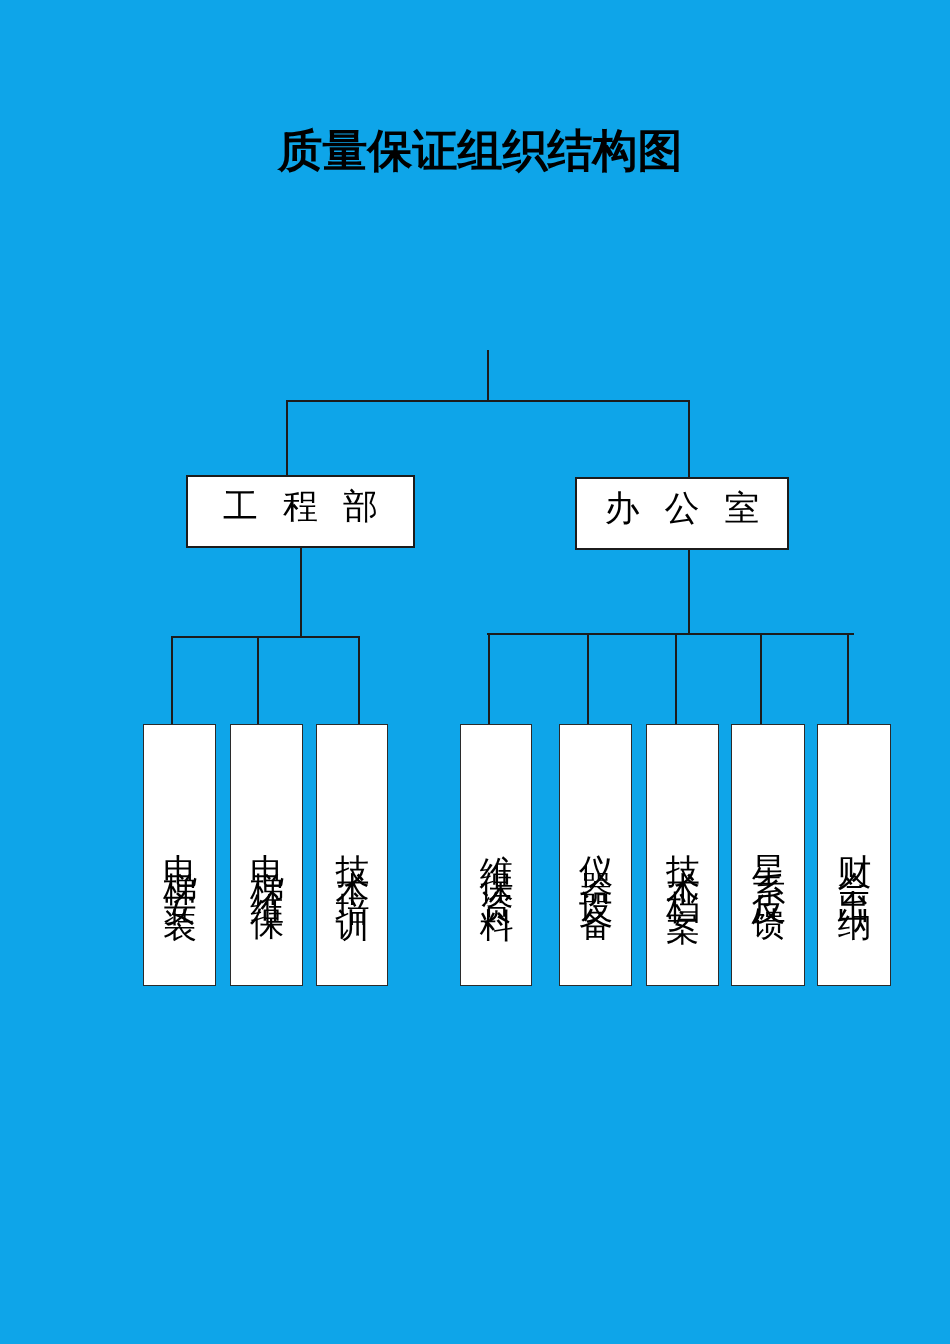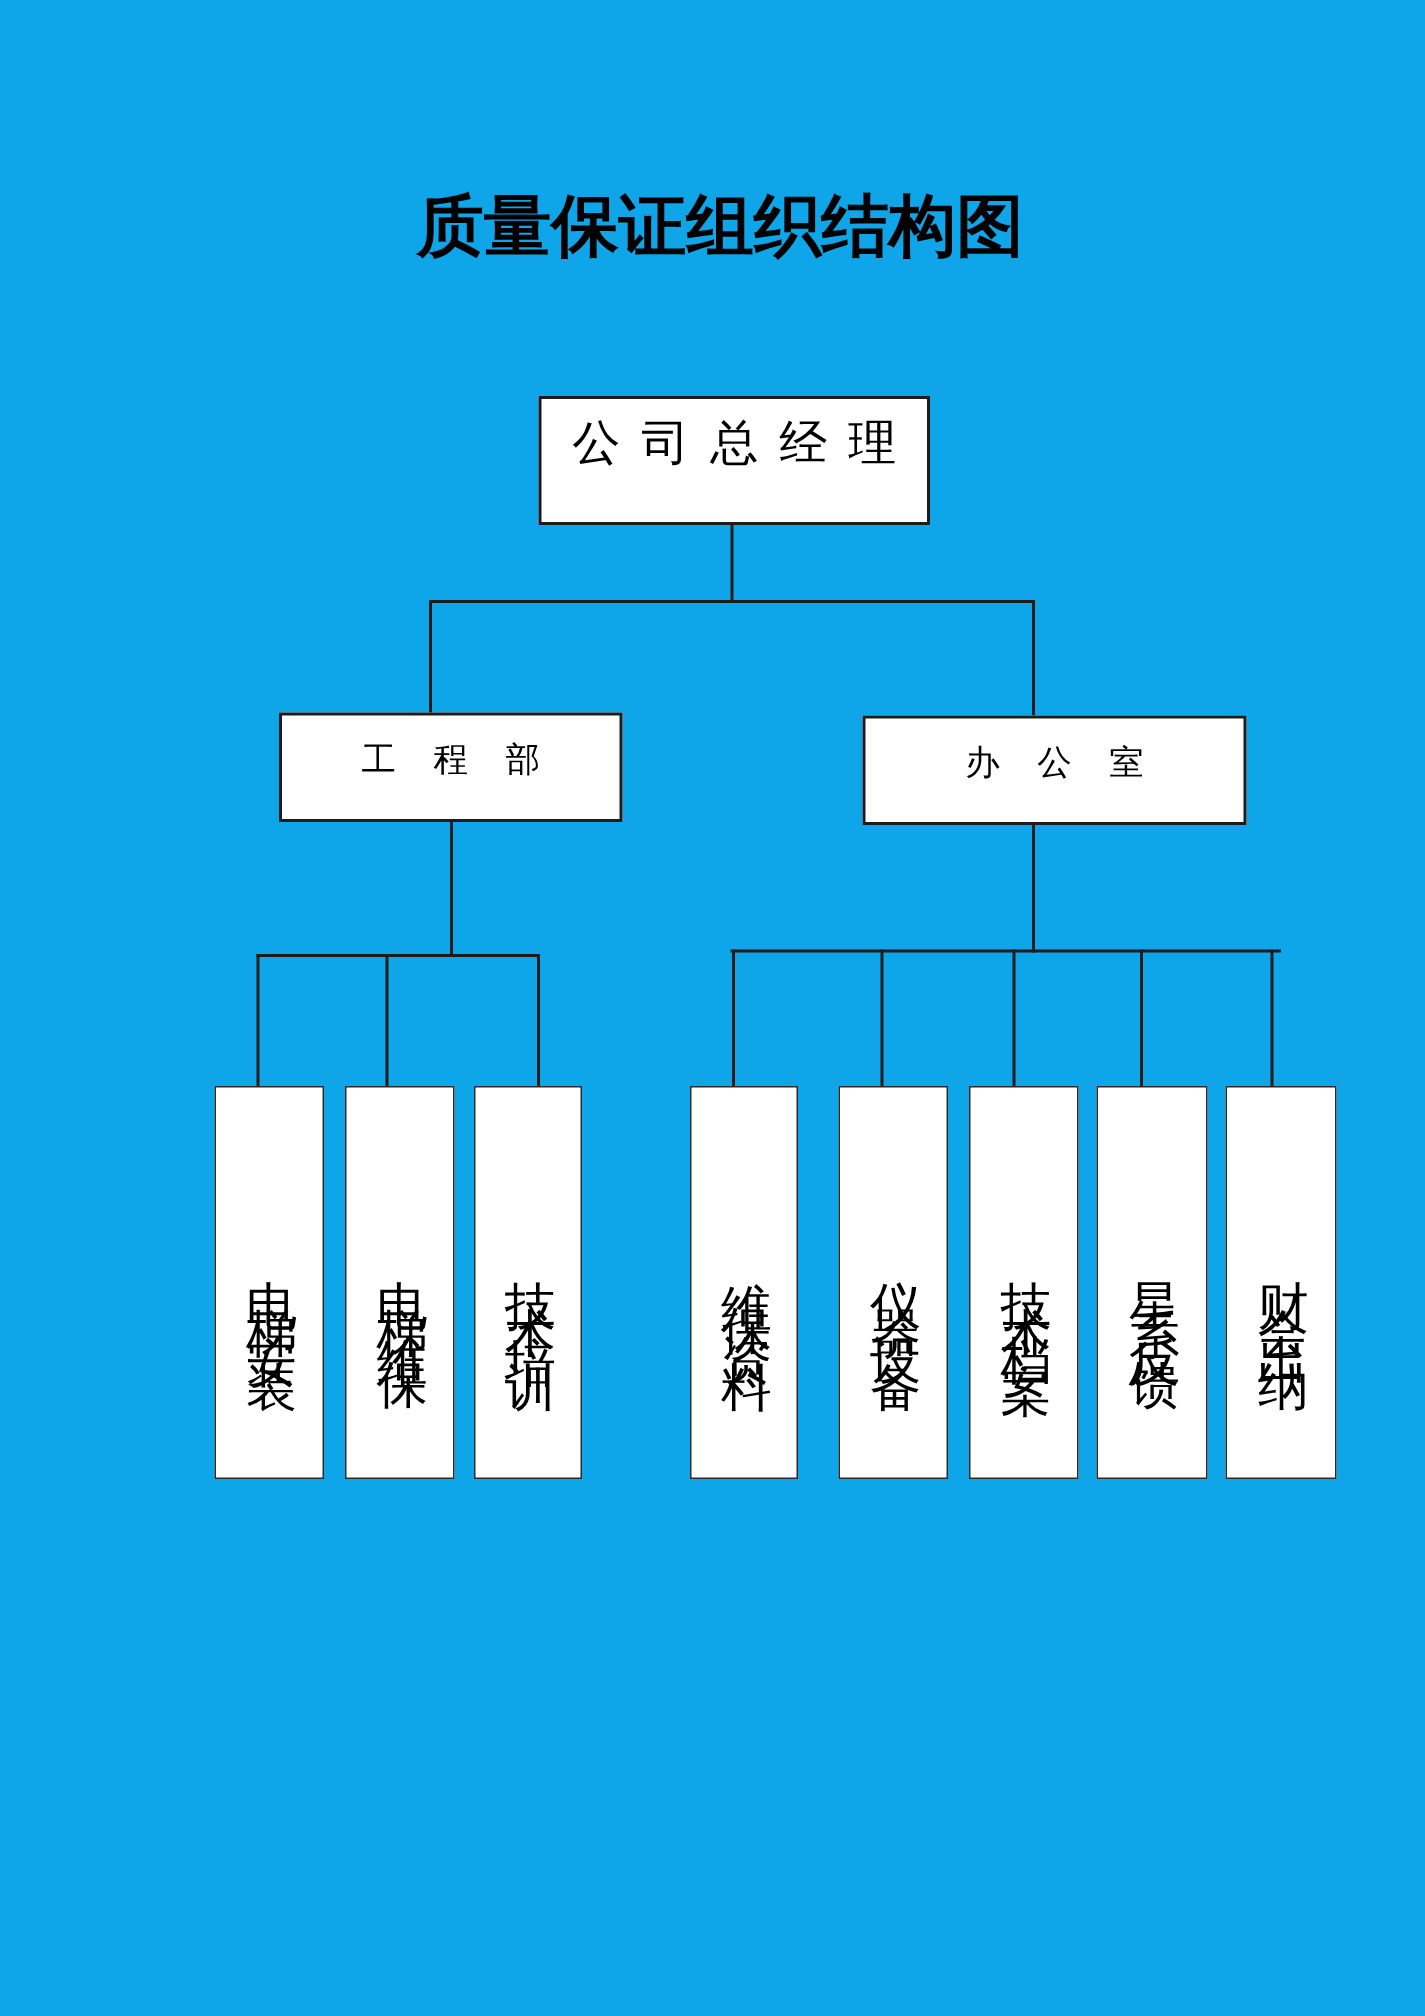--- a/index.html
+++ b/index.html
@@ -37,28 +37,28 @@
   .root-box  { left: 359px; top: 264px; width: 261px; height: 86px; }
   .root-box .lbl {
     font-size: 32px;
     letter-spacing: 14px;
     text-indent: 14px;
     padding-bottom: 22px;
     white-space: nowrap;
   }
   .dept-box { height: 73px; }
   .dept-box .lbl {
-    font-size: 23px;
+    font-size: 35px;
     letter-spacing: 25px;
     text-indent: 25px;
     padding-bottom: 10px;
     white-space: nowrap;
   }
   .dept-eng    { left: 186px; top: 475px; width: 229px; }
-  .dept-office { left: 575px; top: 477px; width: 256px; }
+  .dept-office { left: 575px; top: 477px; width: 214px; }
   .leaf-box {
     top: 724px;
     height: 262px;
     border-width: 1.5px;
     border-color: #2b2b2b;
   }
   .leaf-box .vlbl {
     writing-mode: vertical-rl;
     text-orientation: upright;
     font-size: 34px;
@@ -71,23 +71,20 @@
     background: #1c1c1c;
   }
 </style>
 </head>
 <body>
 
 <div class="page">
 
   <h1 class="title">质量保证组织结构图</h1>
 
-  <div class="box root-box">
-    <span class="lbl">公司总经理</span>
-  </div>
 
   <div class="line" style="left:487px; top:350px; width:2px; height:52px;"></div>
   <div class="line" style="left:286px; top:400px; width:404px; height:2px;"></div>
   <div class="line" style="left:286px; top:400px; width:2px; height:76px;"></div>
   <div class="line" style="left:688px; top:400px; width:2px; height:78px;"></div>
 
   <div class="box dept-box dept-eng">
     <span class="lbl">工程部</span>
   </div>
   <div class="box dept-box dept-office">

